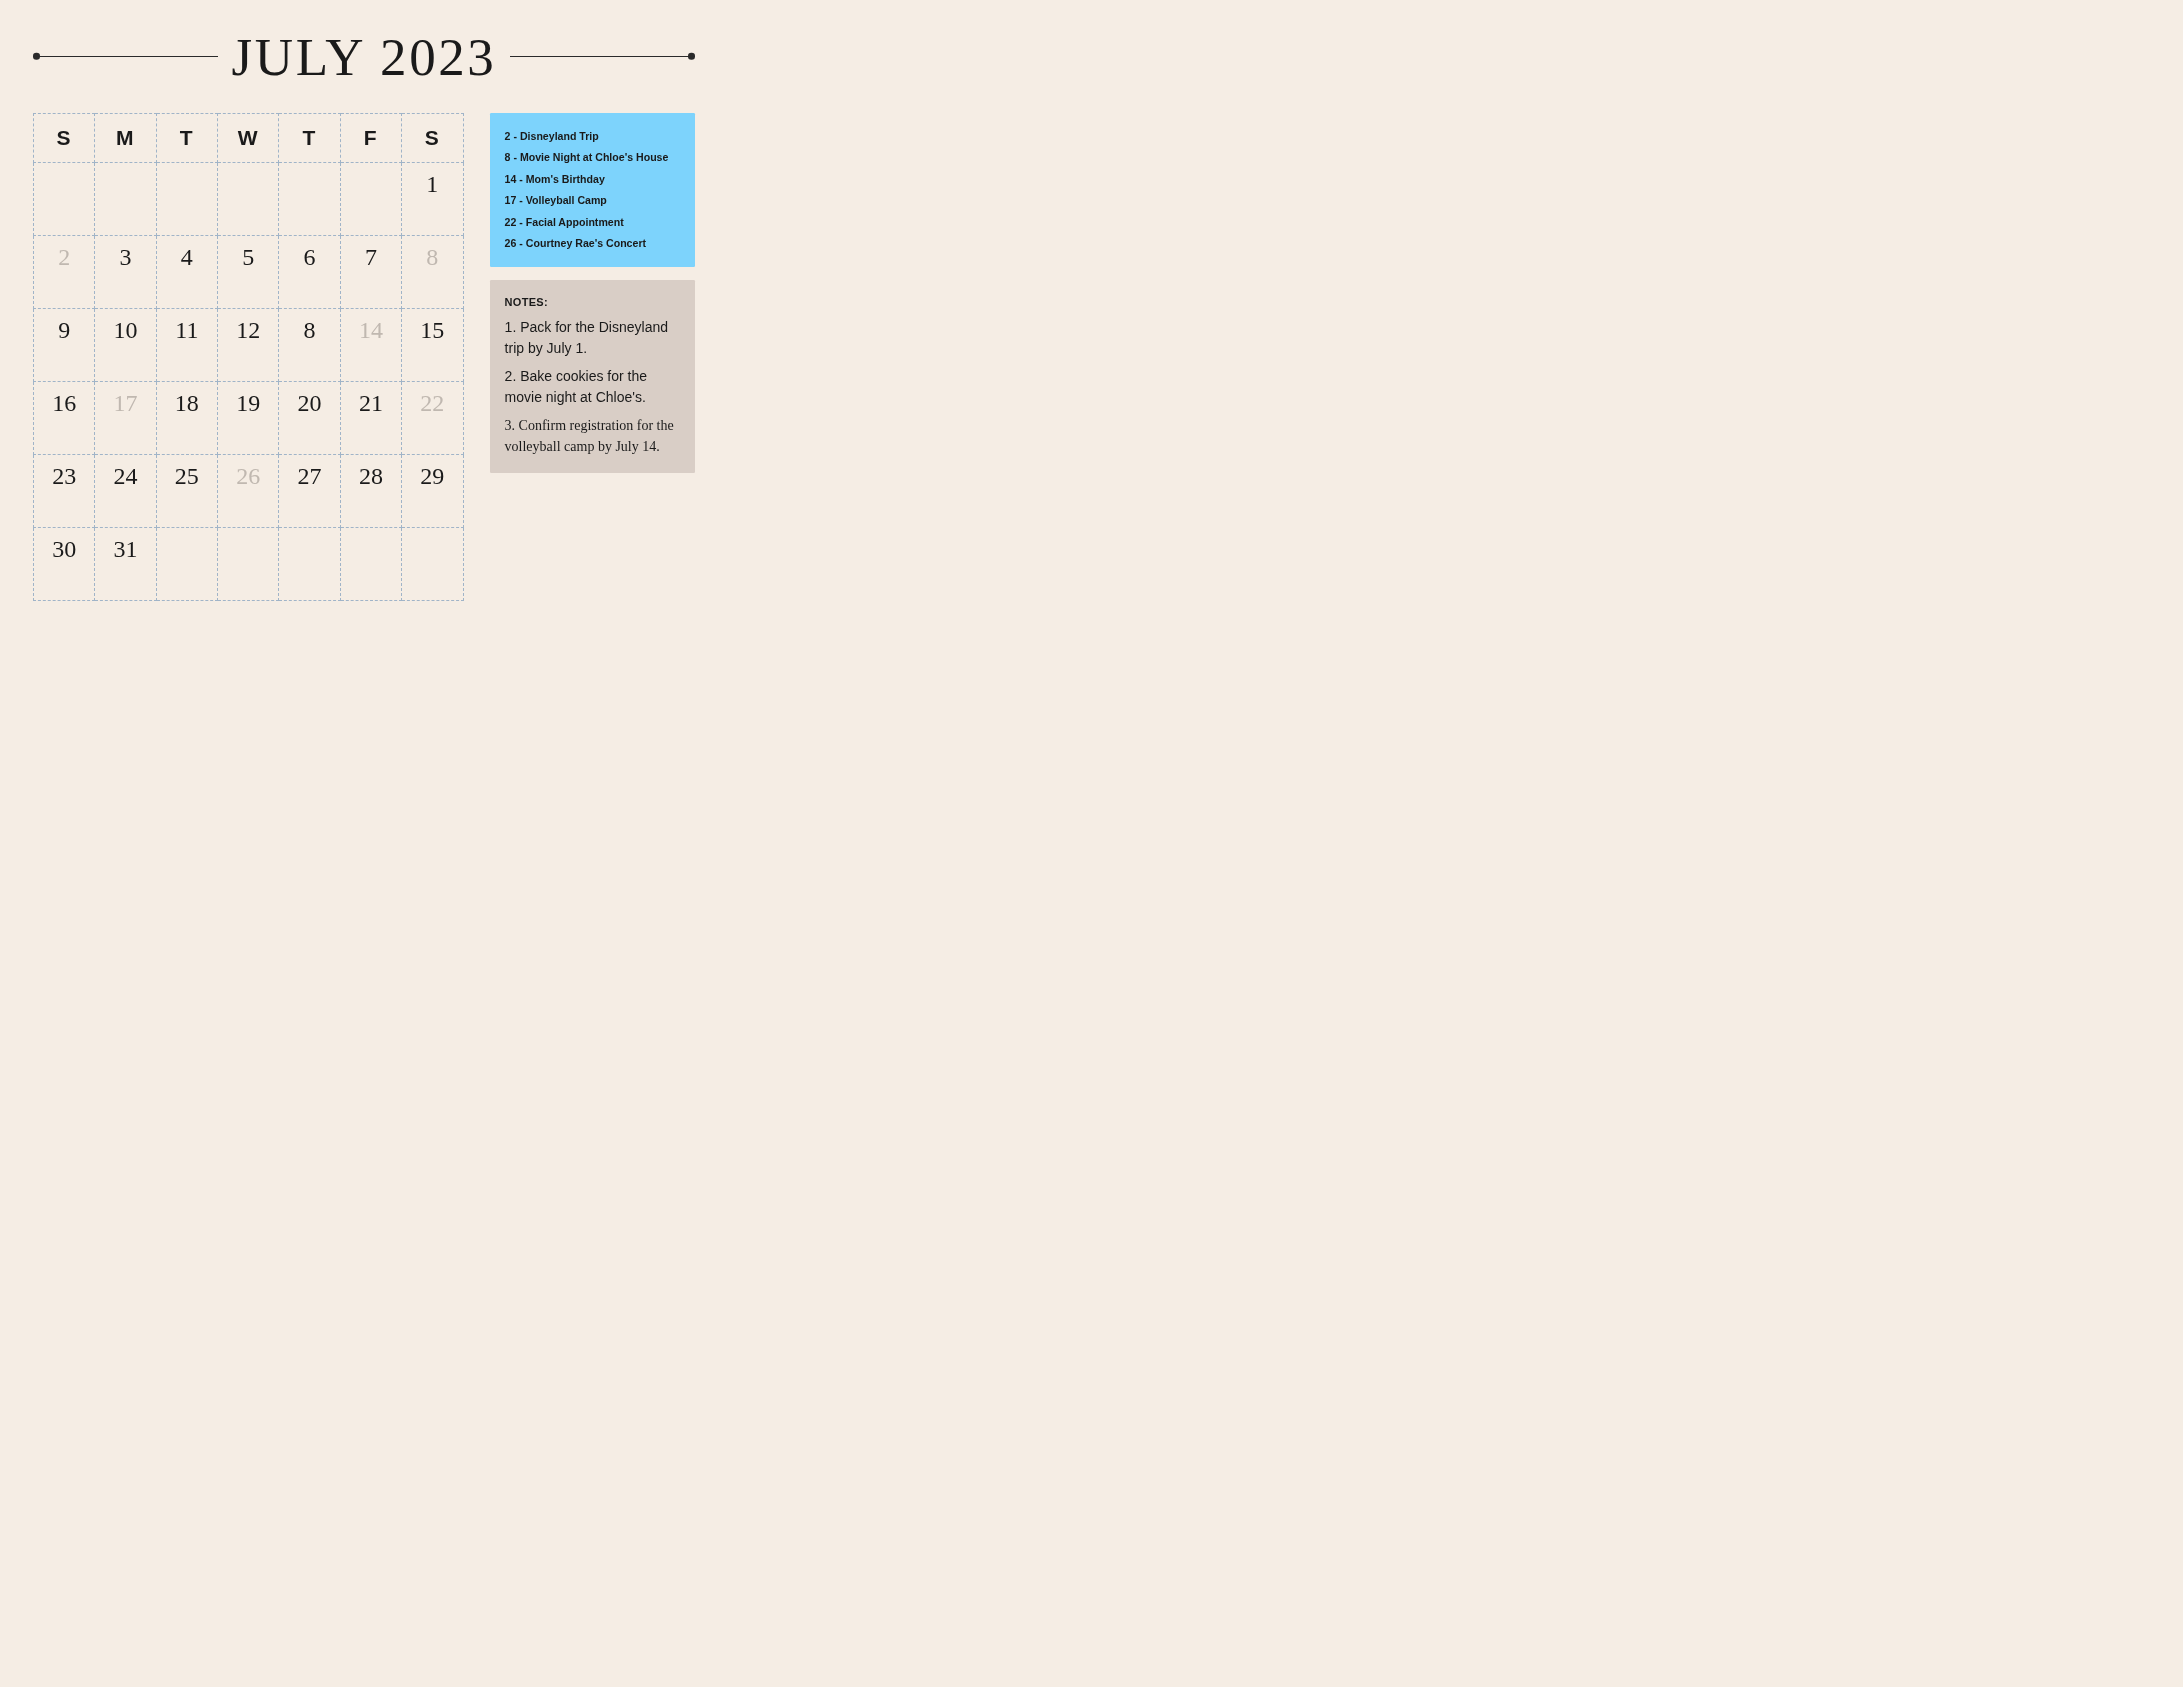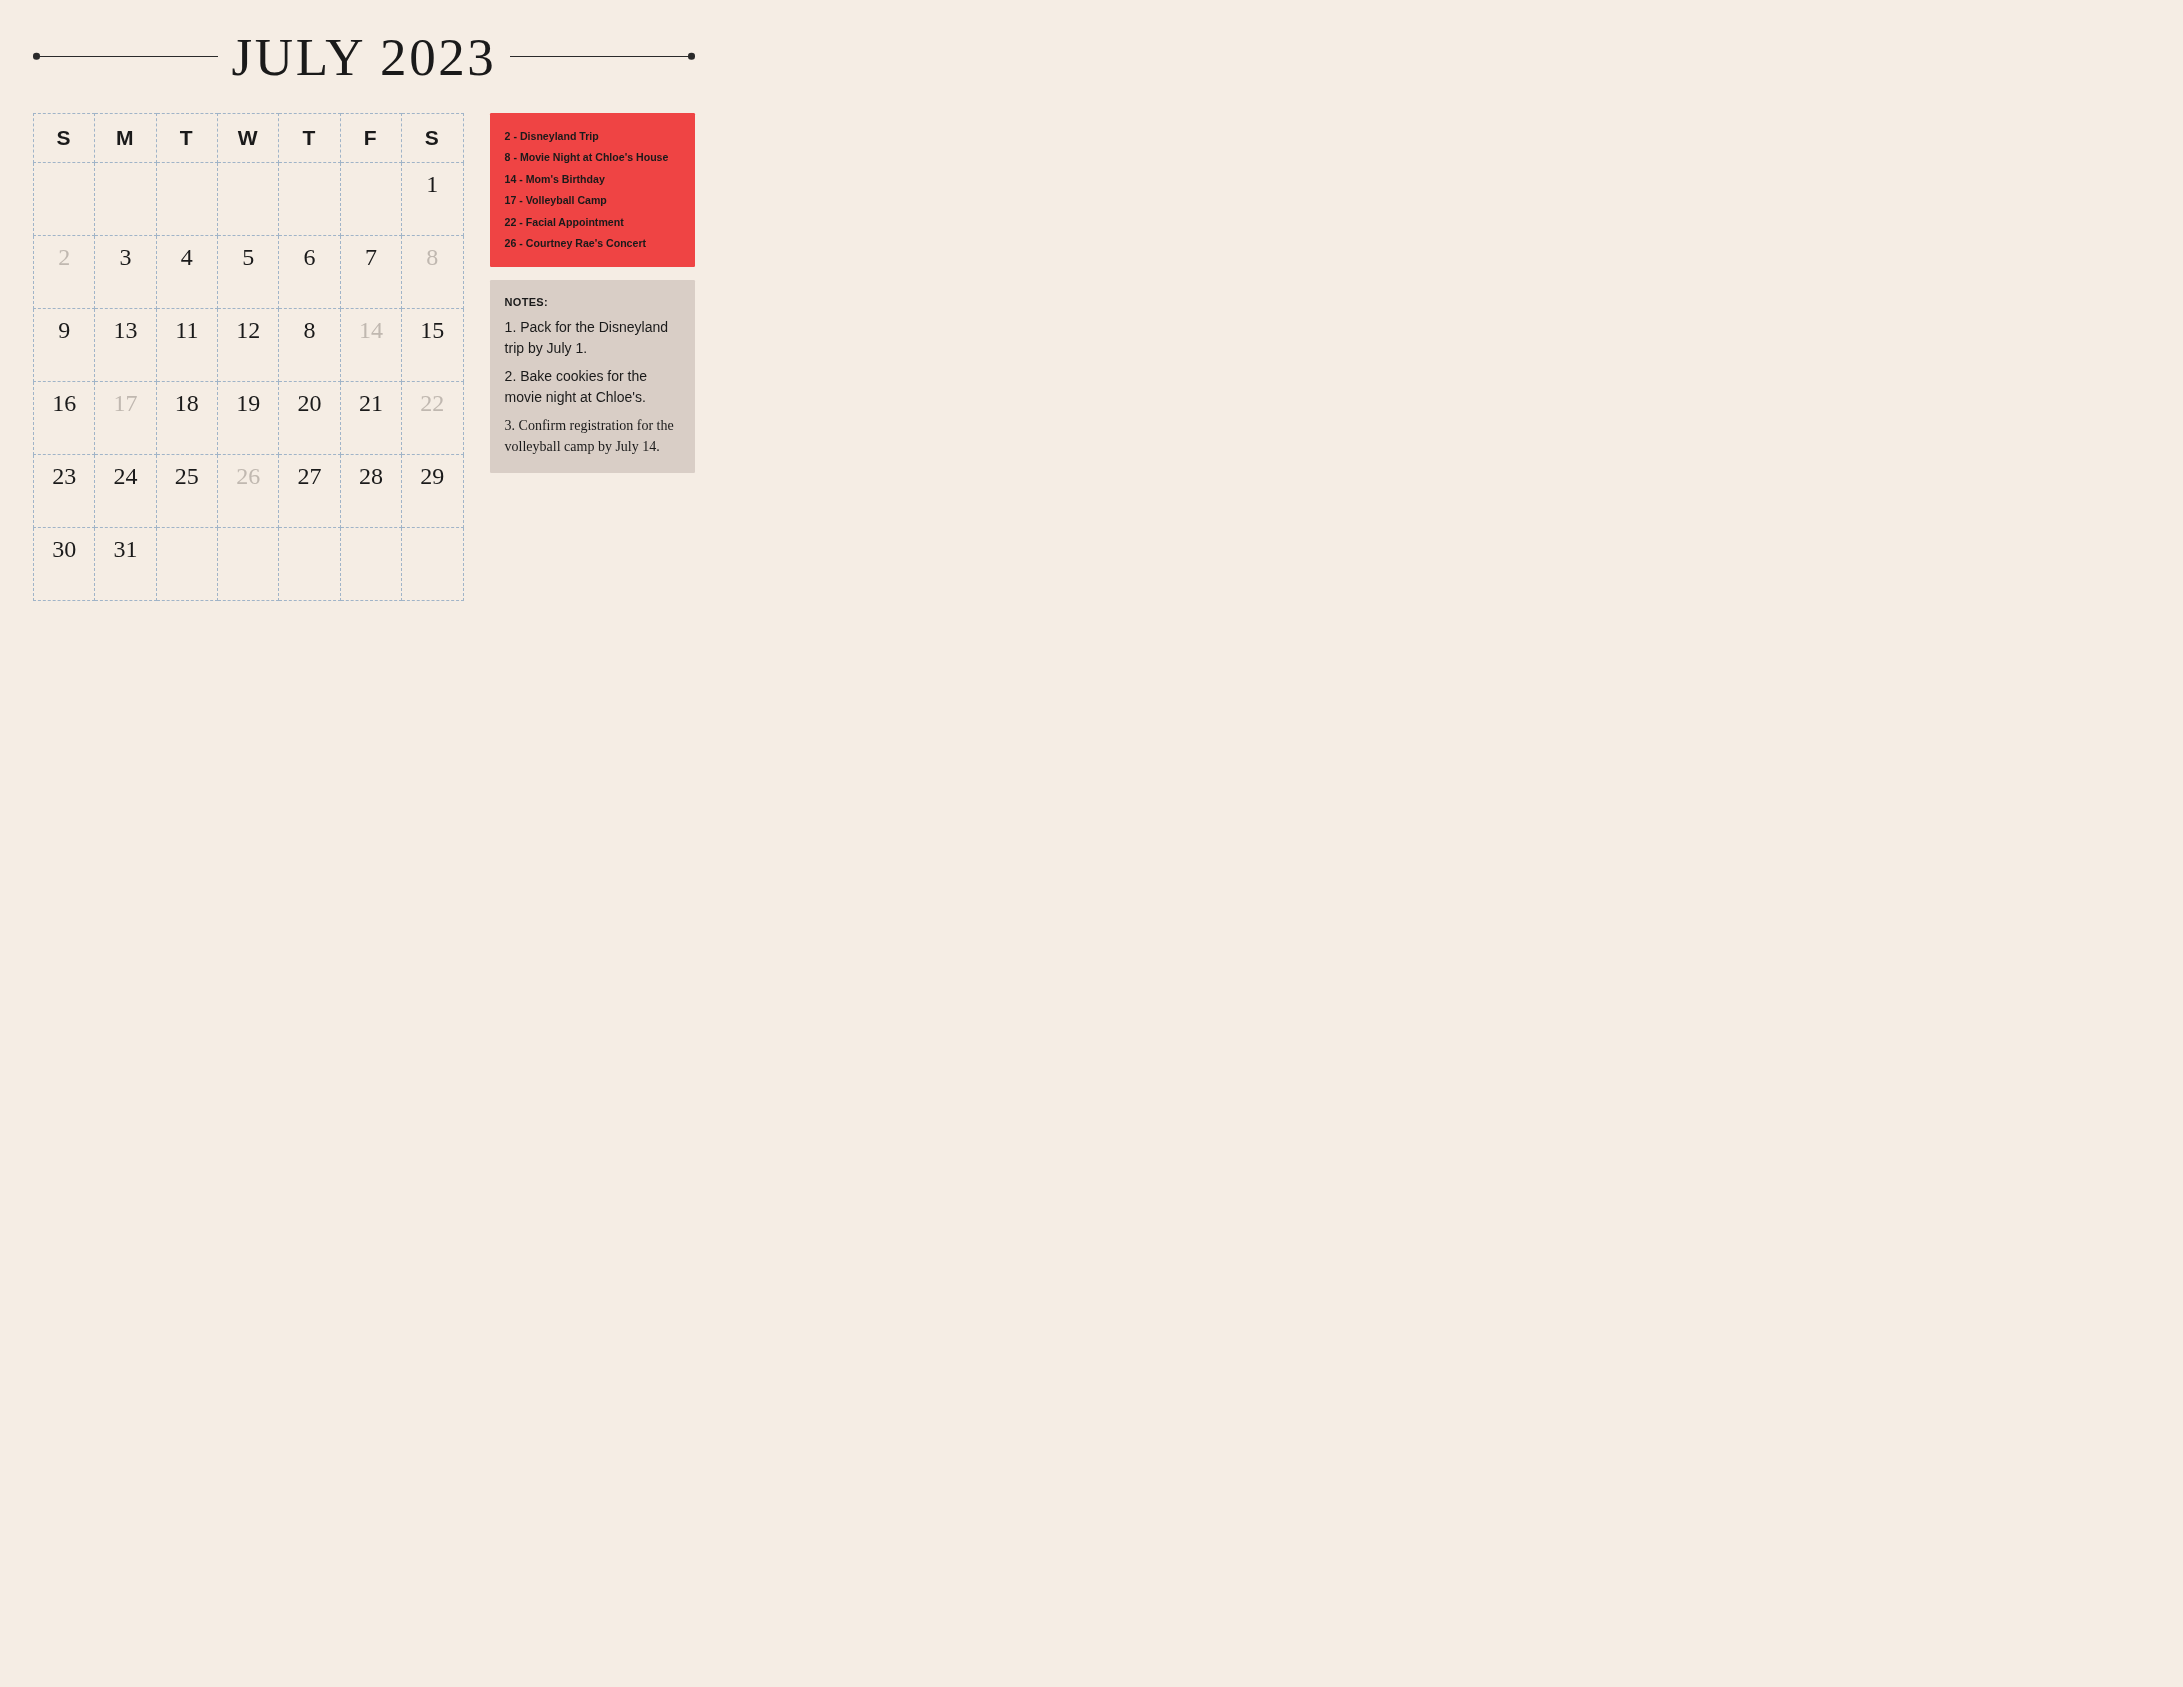--- a/index.html
+++ b/index.html
@@ -114,21 +114,21 @@
 
     
     .sidebar {
       width: 205px;
       display: flex;
       flex-direction: column;
       gap: 13.2px;
     }
 
     .events-box {
-      background-color: #ef4444;
+      background-color: #7dd3fc;
       padding: 16px 14.6px;
       border-radius: 1.3px;
     }
 
     .event-item {
       font-size: 10.6px;
       font-weight: 700;
       color: #1a1a1a;
       margin-bottom: 6.6px;
       line-height: 1.4;
@@ -207,21 +207,21 @@
               <td class="muted">2</td>
               <td>3</td>
               <td>4</td>
               <td>5</td>
               <td>6</td>
               <td>7</td>
               <td class="muted">8</td>
             </tr>
             <tr>
               <td>9</td>
-              <td>13</td>
+              <td>10</td>
               <td>11</td>
               <td>12</td>
               <td>8</td>
               <td class="muted">14</td>
               <td>15</td>
             </tr>
             <tr>
               <td>16</td>
               <td class="muted">17</td>
               <td>18</td>

